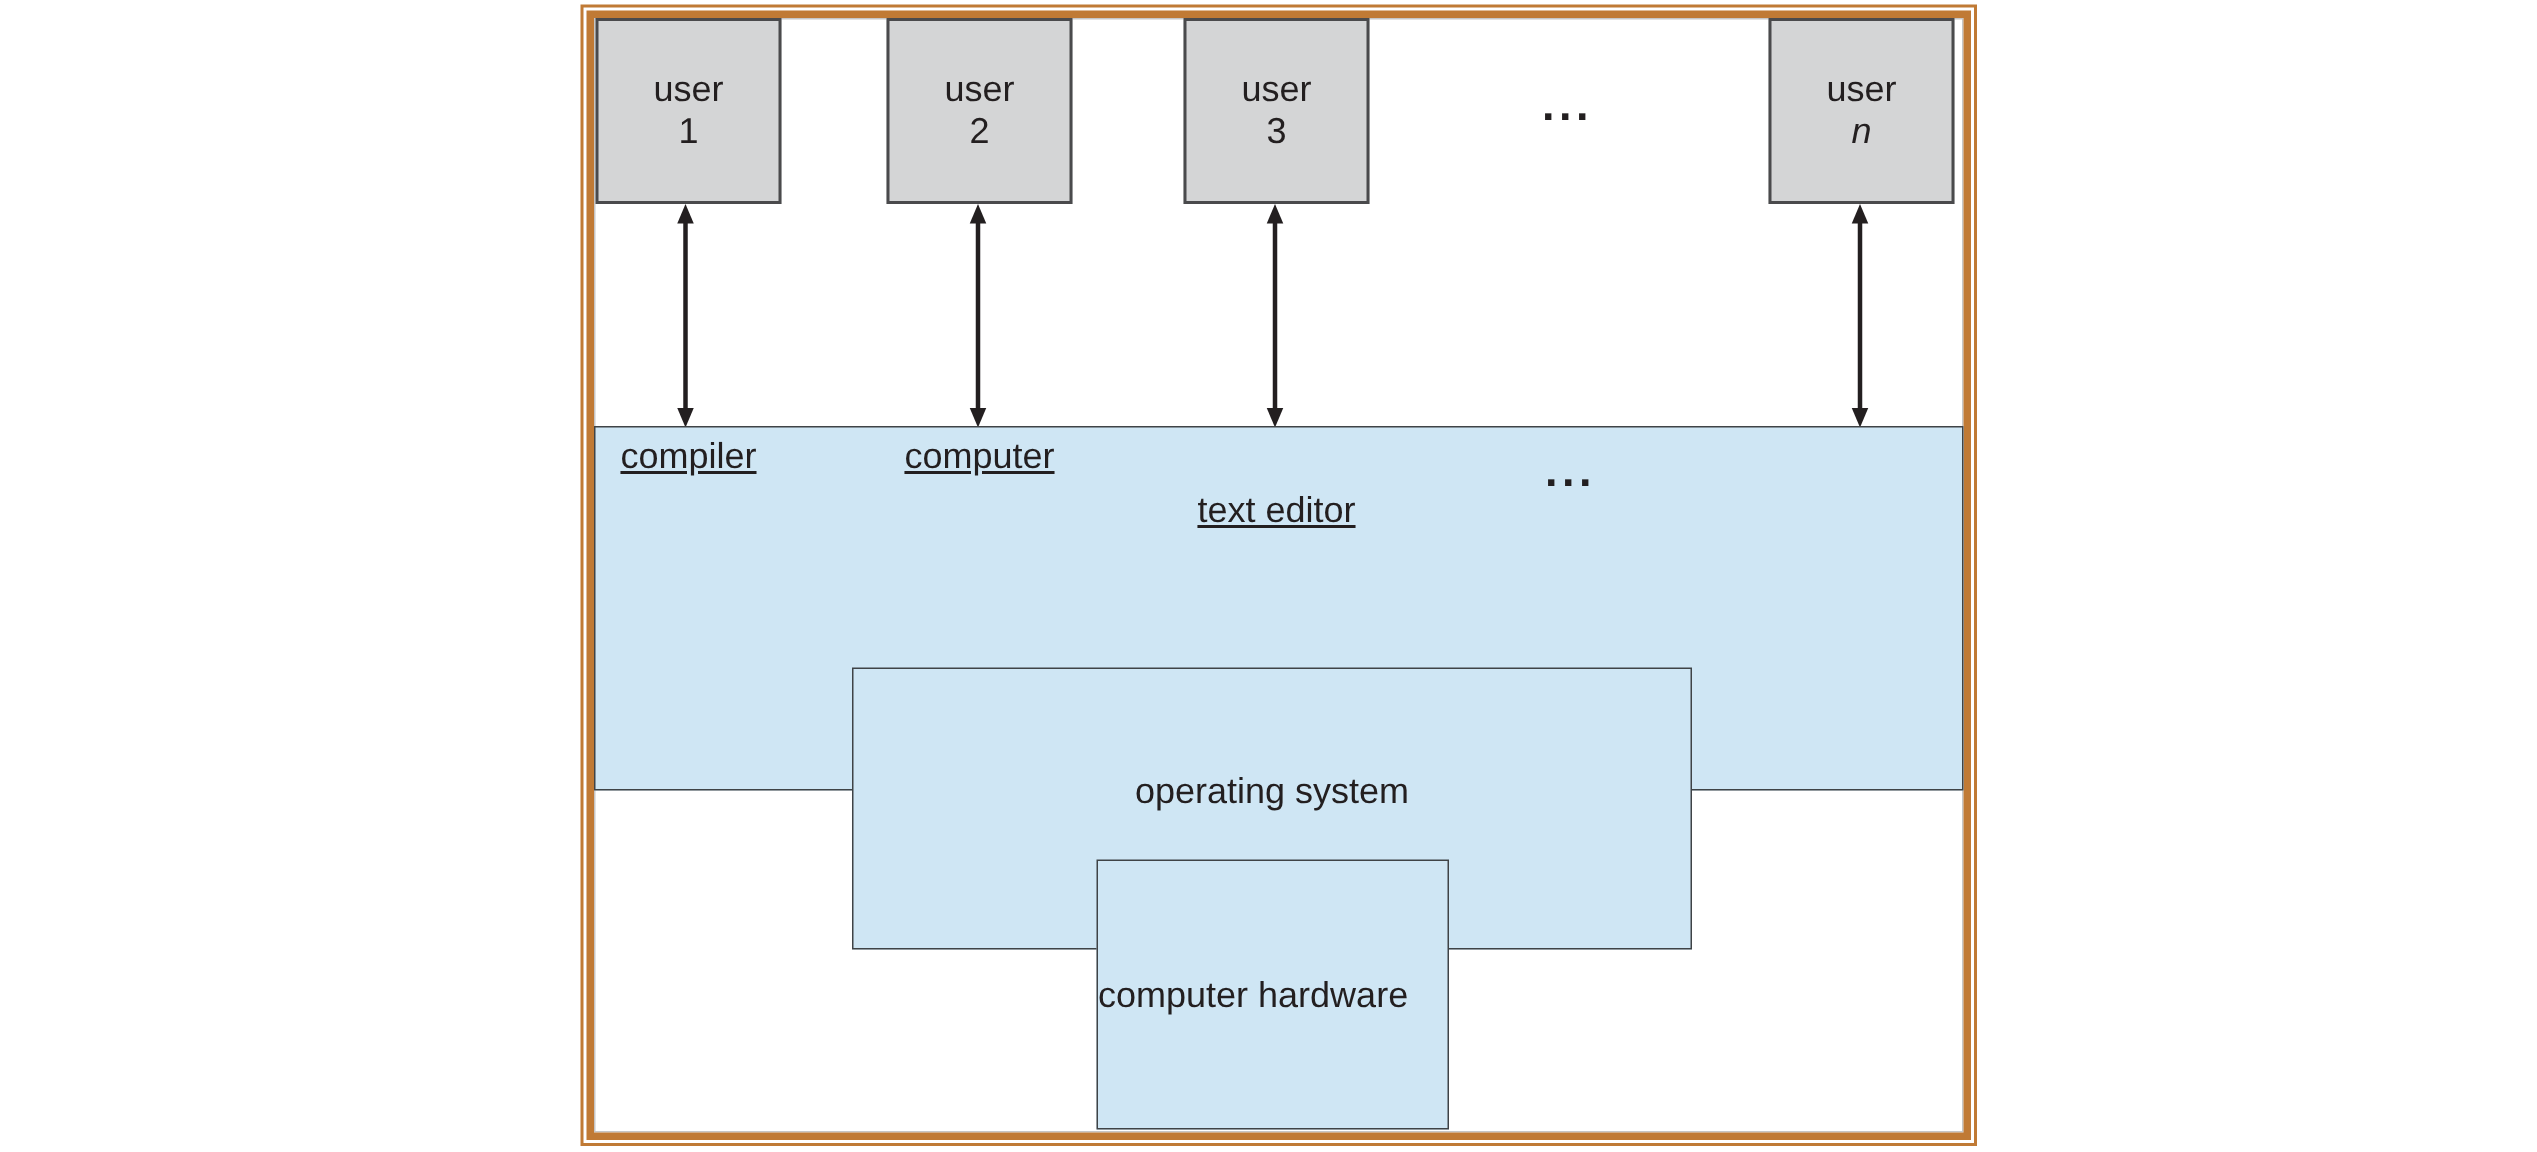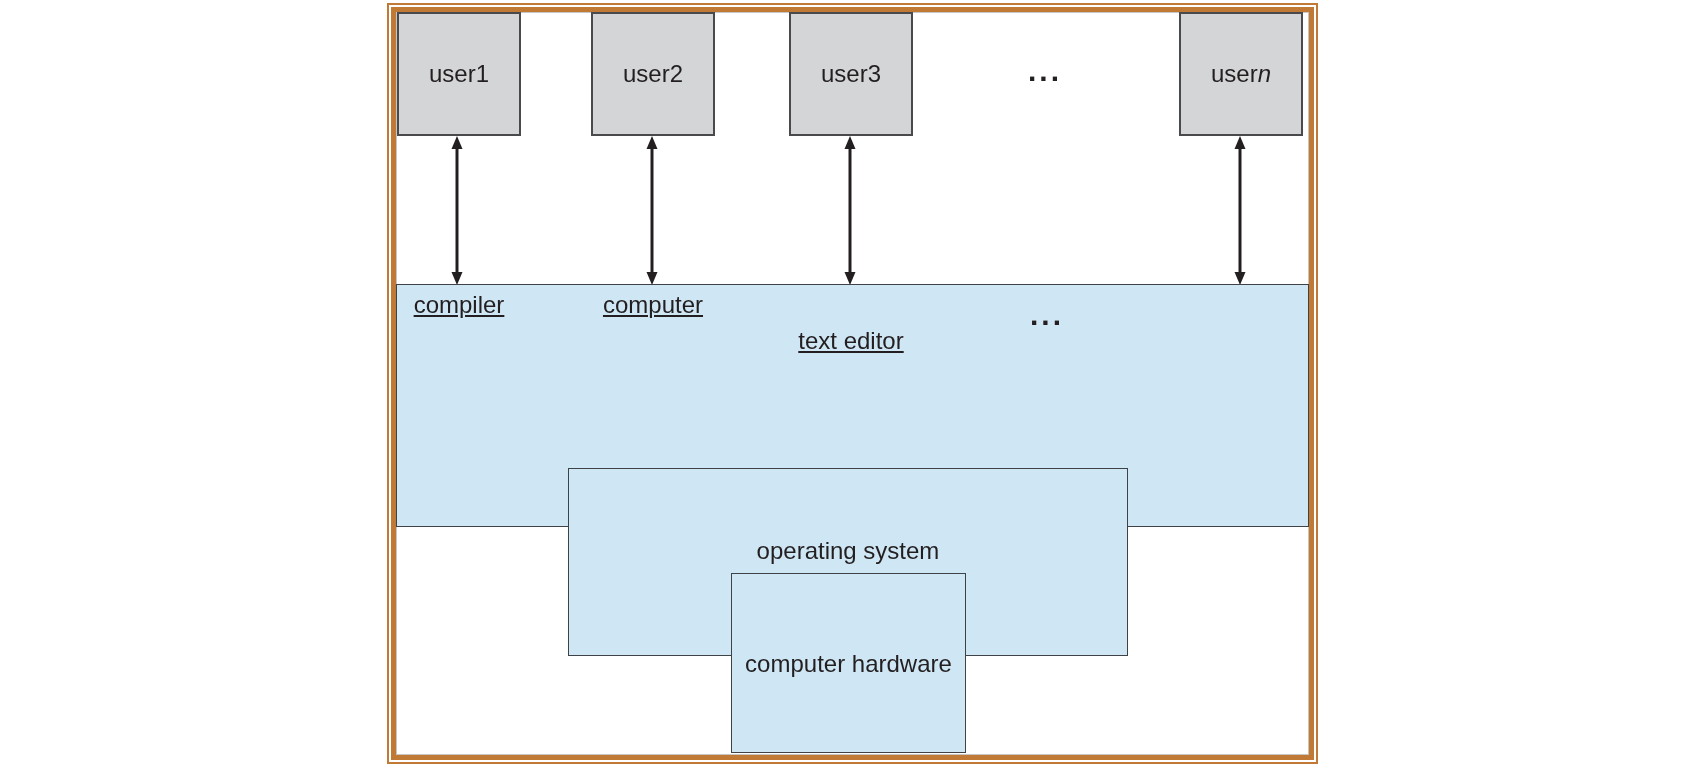--- a/index.html
+++ b/index.html
@@ -21,21 +21,21 @@
   .frame-inner{
     width:100%;height:100%;
     border:5px solid var(--frame-orange);
     box-shadow:inset 0 0 0 1px #c6c6c6;
     position:relative;background:#ffffff;
   }
   .content{position:absolute;inset:0;}
   .user-box{
     position:absolute;top:0;width:124px;height:124px;
     background:var(--box-gray);border:2px solid #4a4a4c;
-    display:flex;flex-direction:row;align-items:center;justify-content:center;
+    display:flex;flex-direction:column;align-items:center;justify-content:center;
     line-height:28px;text-align:center;
   }
   .u1{left:1px;} .u2{left:195px;} .u3{left:393px;} .un{left:783px;}
   .italic{font-style:italic;}
   .ellipsis{
     position:absolute;width:170px;text-align:center;
     font-weight:bold;font-size:30px;line-height:30px;letter-spacing:3px;
   }
   .ellipsis-top{left:564px;top:44px;}
   .arrow{position:absolute;top:124px;color:var(--ink);}
@@ -50,26 +50,26 @@
   }
   .pl-compiler{left:-23px;} .pl-assembler{left:171px;} .pl-texteditor{left:369px;margin-top:36px;}
   .pl-db{left:759px;}
   .ellipsis-band{top:15px;left:565px;}
   .band-title{
     position:absolute;left:0;top:82px;width:100%;text-align:center;line-height:27px;
   }
   .os-box{
     position:absolute;left:172px;top:433px;width:560px;height:188px;
     background:var(--box-blue);border:1.5px solid #3f4346;
-    text-align:center;padding-top:68px;line-height:27px;z-index:2;margin-top:23px;
+    text-align:center;padding-top:68px;line-height:27px;z-index:2;
   }
   .hw-box{
     position:absolute;left:335px;top:561px;width:235px;height:180px;
     background:var(--box-blue);border:1.5px solid #3f4346;
-    display:flex;align-items:center;justify-content:center;
+    display:flex;align-items:center;
     text-align:center;line-height:27px;z-index:3;
   }
 </style>
 </head>
 <body>
 
 <div class="frame-outer">
   <div class="frame-inner">
     <div class="content">
 

